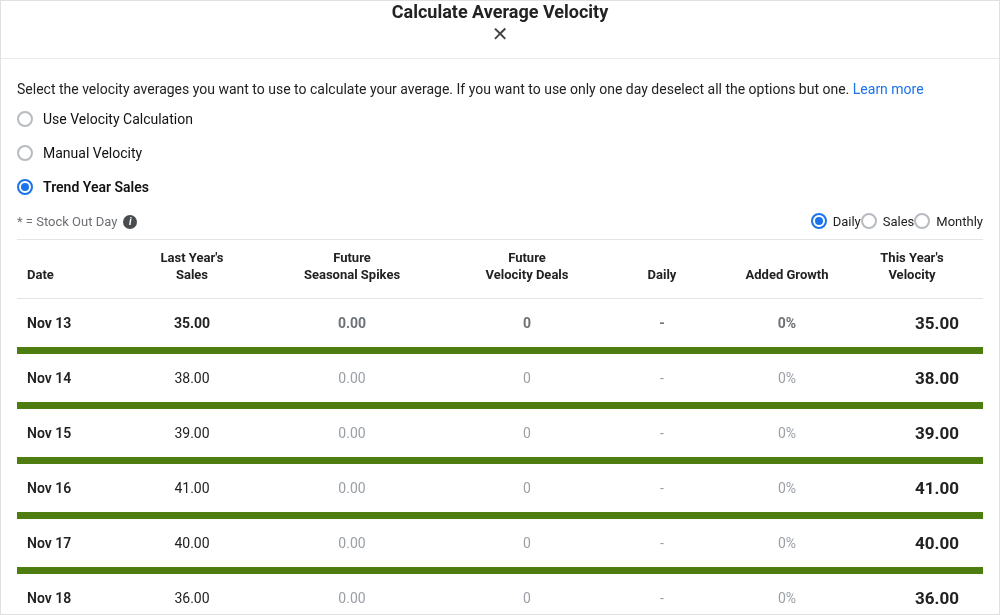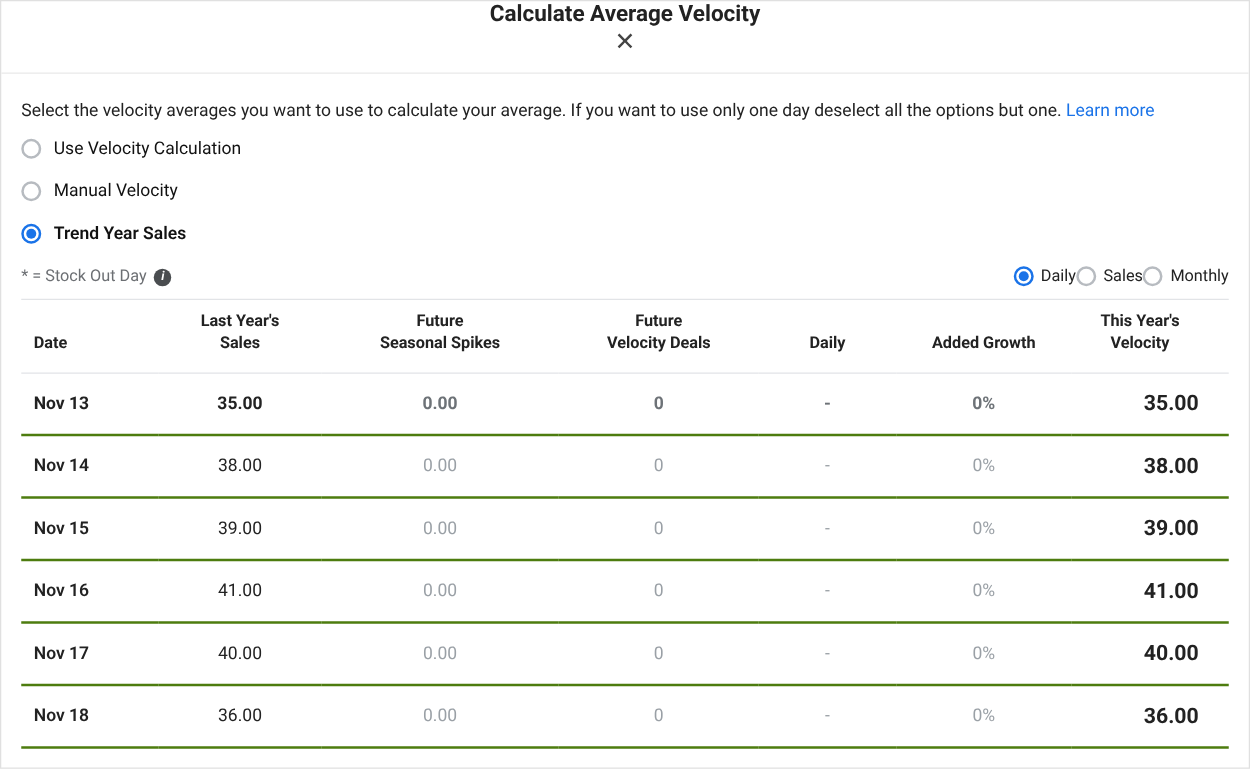--- a/index.html
+++ b/index.html
@@ -133,21 +133,21 @@
     border-bottom: 1px solid #e2e4e7;
     vertical-align: bottom;
     line-height: 1.3;
   }
   thead th:first-child { text-align: left; padding-left: 10px; }
   tbody td {
     text-align: center;
     font-size: 14px;
     color: #222;
     padding: 14px 8px;
-    border-bottom: 2px solid #4d7c0f;
+    border-bottom: 7px solid #4d7c0f;
   }
   tbody td:first-child {
     text-align: left;
     padding-left: 10px;
     font-weight: 600;
   }
   tbody td.muted { color: #9aa0a6; }
   tbody td.velocity {
     font-size: 17px;
     font-weight: 700;

